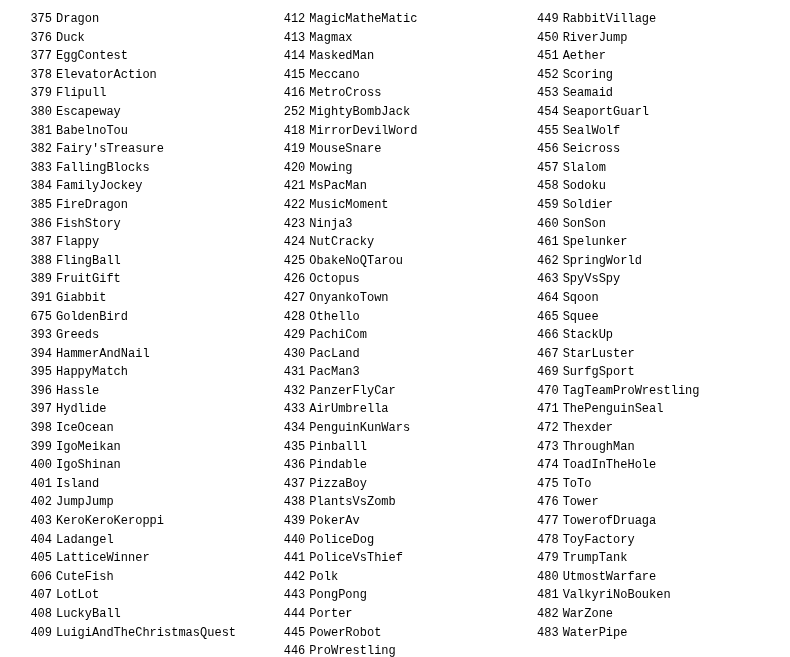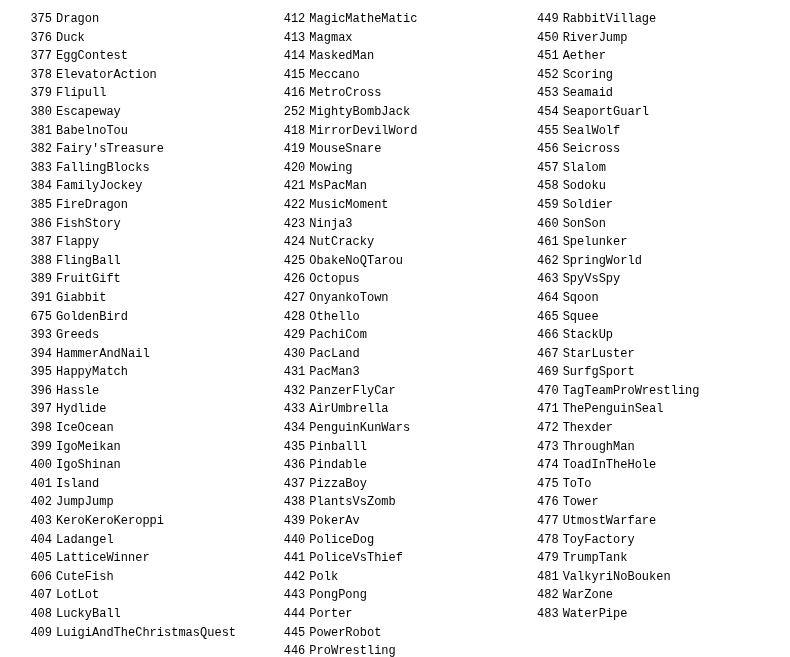--- a/index.html
+++ b/index.html
@@ -424,29 +424,33 @@
       <div class="entry">
         <span class="entry-num">475</span>
         <span class="entry-name">ToTo</span>
       </div>
       <div class="entry">
         <span class="entry-num">476</span>
         <span class="entry-name">Tower</span>
       </div>
       <div class="entry">
         <span class="entry-num">477</span>
-        <span class="entry-name">UtmostWarfare</span>
+        <span class="entry-name">TowerofDruaga</span>
       </div>
       <div class="entry">
         <span class="entry-num">478</span>
         <span class="entry-name">ToyFactory</span>
       </div>
       <div class="entry">
         <span class="entry-num">479</span>
         <span class="entry-name">TrumpTank</span>
+      </div>
+      <div class="entry">
+        <span class="entry-num">480</span>
+        <span class="entry-name">UtmostWarfare</span>
       </div>
       <div class="entry">
         <span class="entry-num">481</span>
         <span class="entry-name">ValkyriNoBouken</span>
       </div>
       <div class="entry">
         <span class="entry-num">482</span>
         <span class="entry-name">WarZone</span>
       </div>
       <div class="entry">

